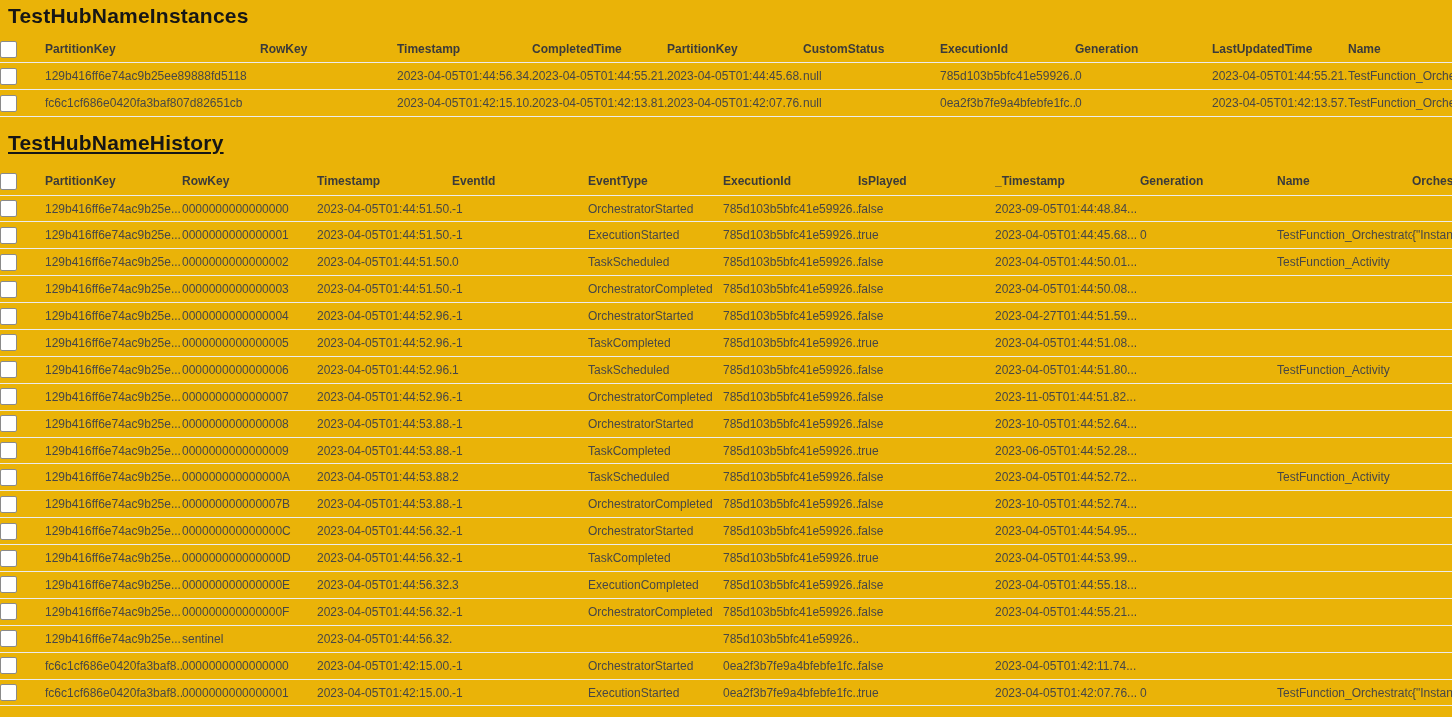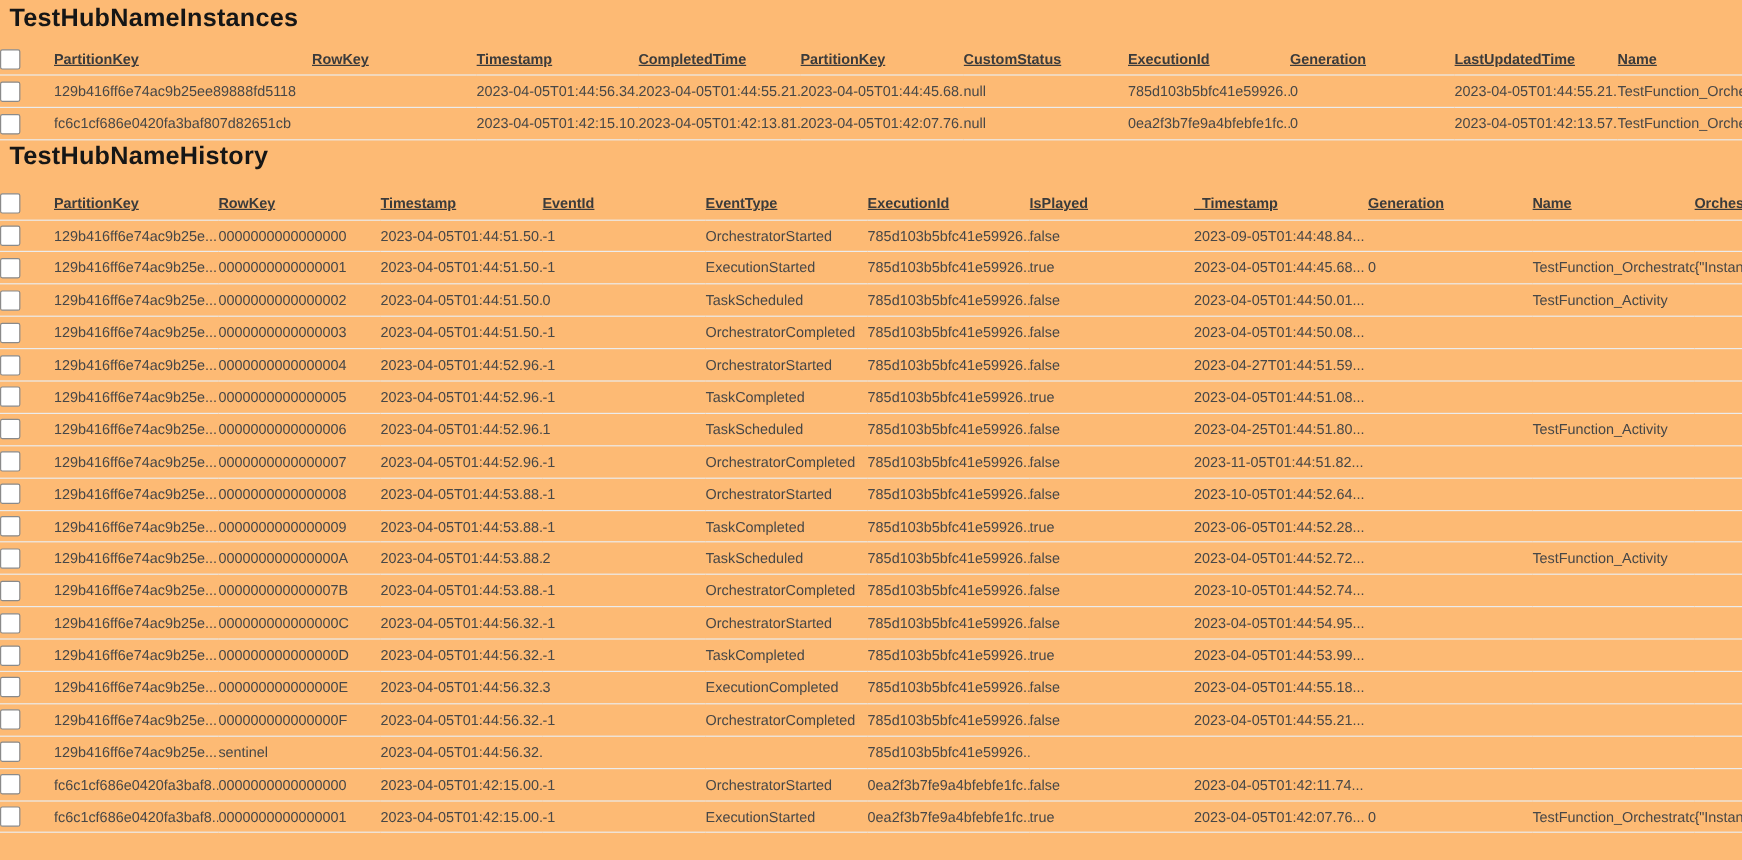--- a/index.html
+++ b/index.html
@@ -1,50 +1,49 @@
 <!DOCTYPE html>
 <html><head>
 <meta charset="utf-8">
 <style>
   * { box-sizing: border-box; }
   html, body { margin: 0; padding: 0; background: #ffffff; }
   body { font-family: "Liberation Sans", sans-serif; }
-  .page { width: 1452px; height: 717px; overflow: hidden; background: #fdba74; position: relative; }
+  .page { width: 1452px; height: 717px; overflow: hidden; background: #eab308; position: relative; }
 
   .table-title {
     font-size: 21px;
     font-weight: 700;
     color: #161616;
     margin: 4px 0 8px 8px;
     line-height: 24px;
     letter-spacing: 0.2px;
     white-space: nowrap;
   }
-  .section-history .table-title { margin-top: 2px; margin-bottom: 13px; }
+  .section-history .table-title { margin-top: 14px; margin-bottom: 13px; text-decoration: underline; }
 
   table.data-table {
     border-collapse: collapse;
     table-layout: fixed;
     width: 1452px;
     font-size: 12px;
   }
   table.data-table th,
   table.data-table td {
     text-align: left;
     vertical-align: middle;
     padding: 0 10px 0 0;
     white-space: nowrap;
     overflow: hidden;
     height: 26.9px;
     border-bottom: 1px solid #ececec;
   }
   table.data-table th {
     font-weight: 600;
     color: #3b3b3b;
-    text-decoration: underline;
   }
   table.data-table td {
     font-weight: 400;
     color: #474747;
   }
   td.cb-cell, th.cb-cell { padding: 0 0 0 10px; }
   .checkbox {
     width: 17px;
     height: 17px;
     border: 1px solid #8a8a8a;
@@ -260,21 +259,21 @@
               <td class="cb-cell">
                 <div class="checkbox"></div>
               </td>
               <td>129b416ff6e74ac9b25e...</td>
               <td>0000000000000006</td>
               <td>2023-04-05T01:44:52.96...</td>
               <td>1</td>
               <td>TaskScheduled</td>
               <td>785d103b5bfc41e59926...</td>
               <td>false</td>
-              <td>2023-04-25T01:44:51.80...</td>
+              <td>2023-04-05T01:44:51.80...</td>
               <td></td>
               <td>TestFunction_Activity</td>
               <td></td>
             </tr>
             <tr>
               <td class="cb-cell">
                 <div class="checkbox"></div>
               </td>
               <td>129b416ff6e74ac9b25e...</td>
               <td>0000000000000007</td>

